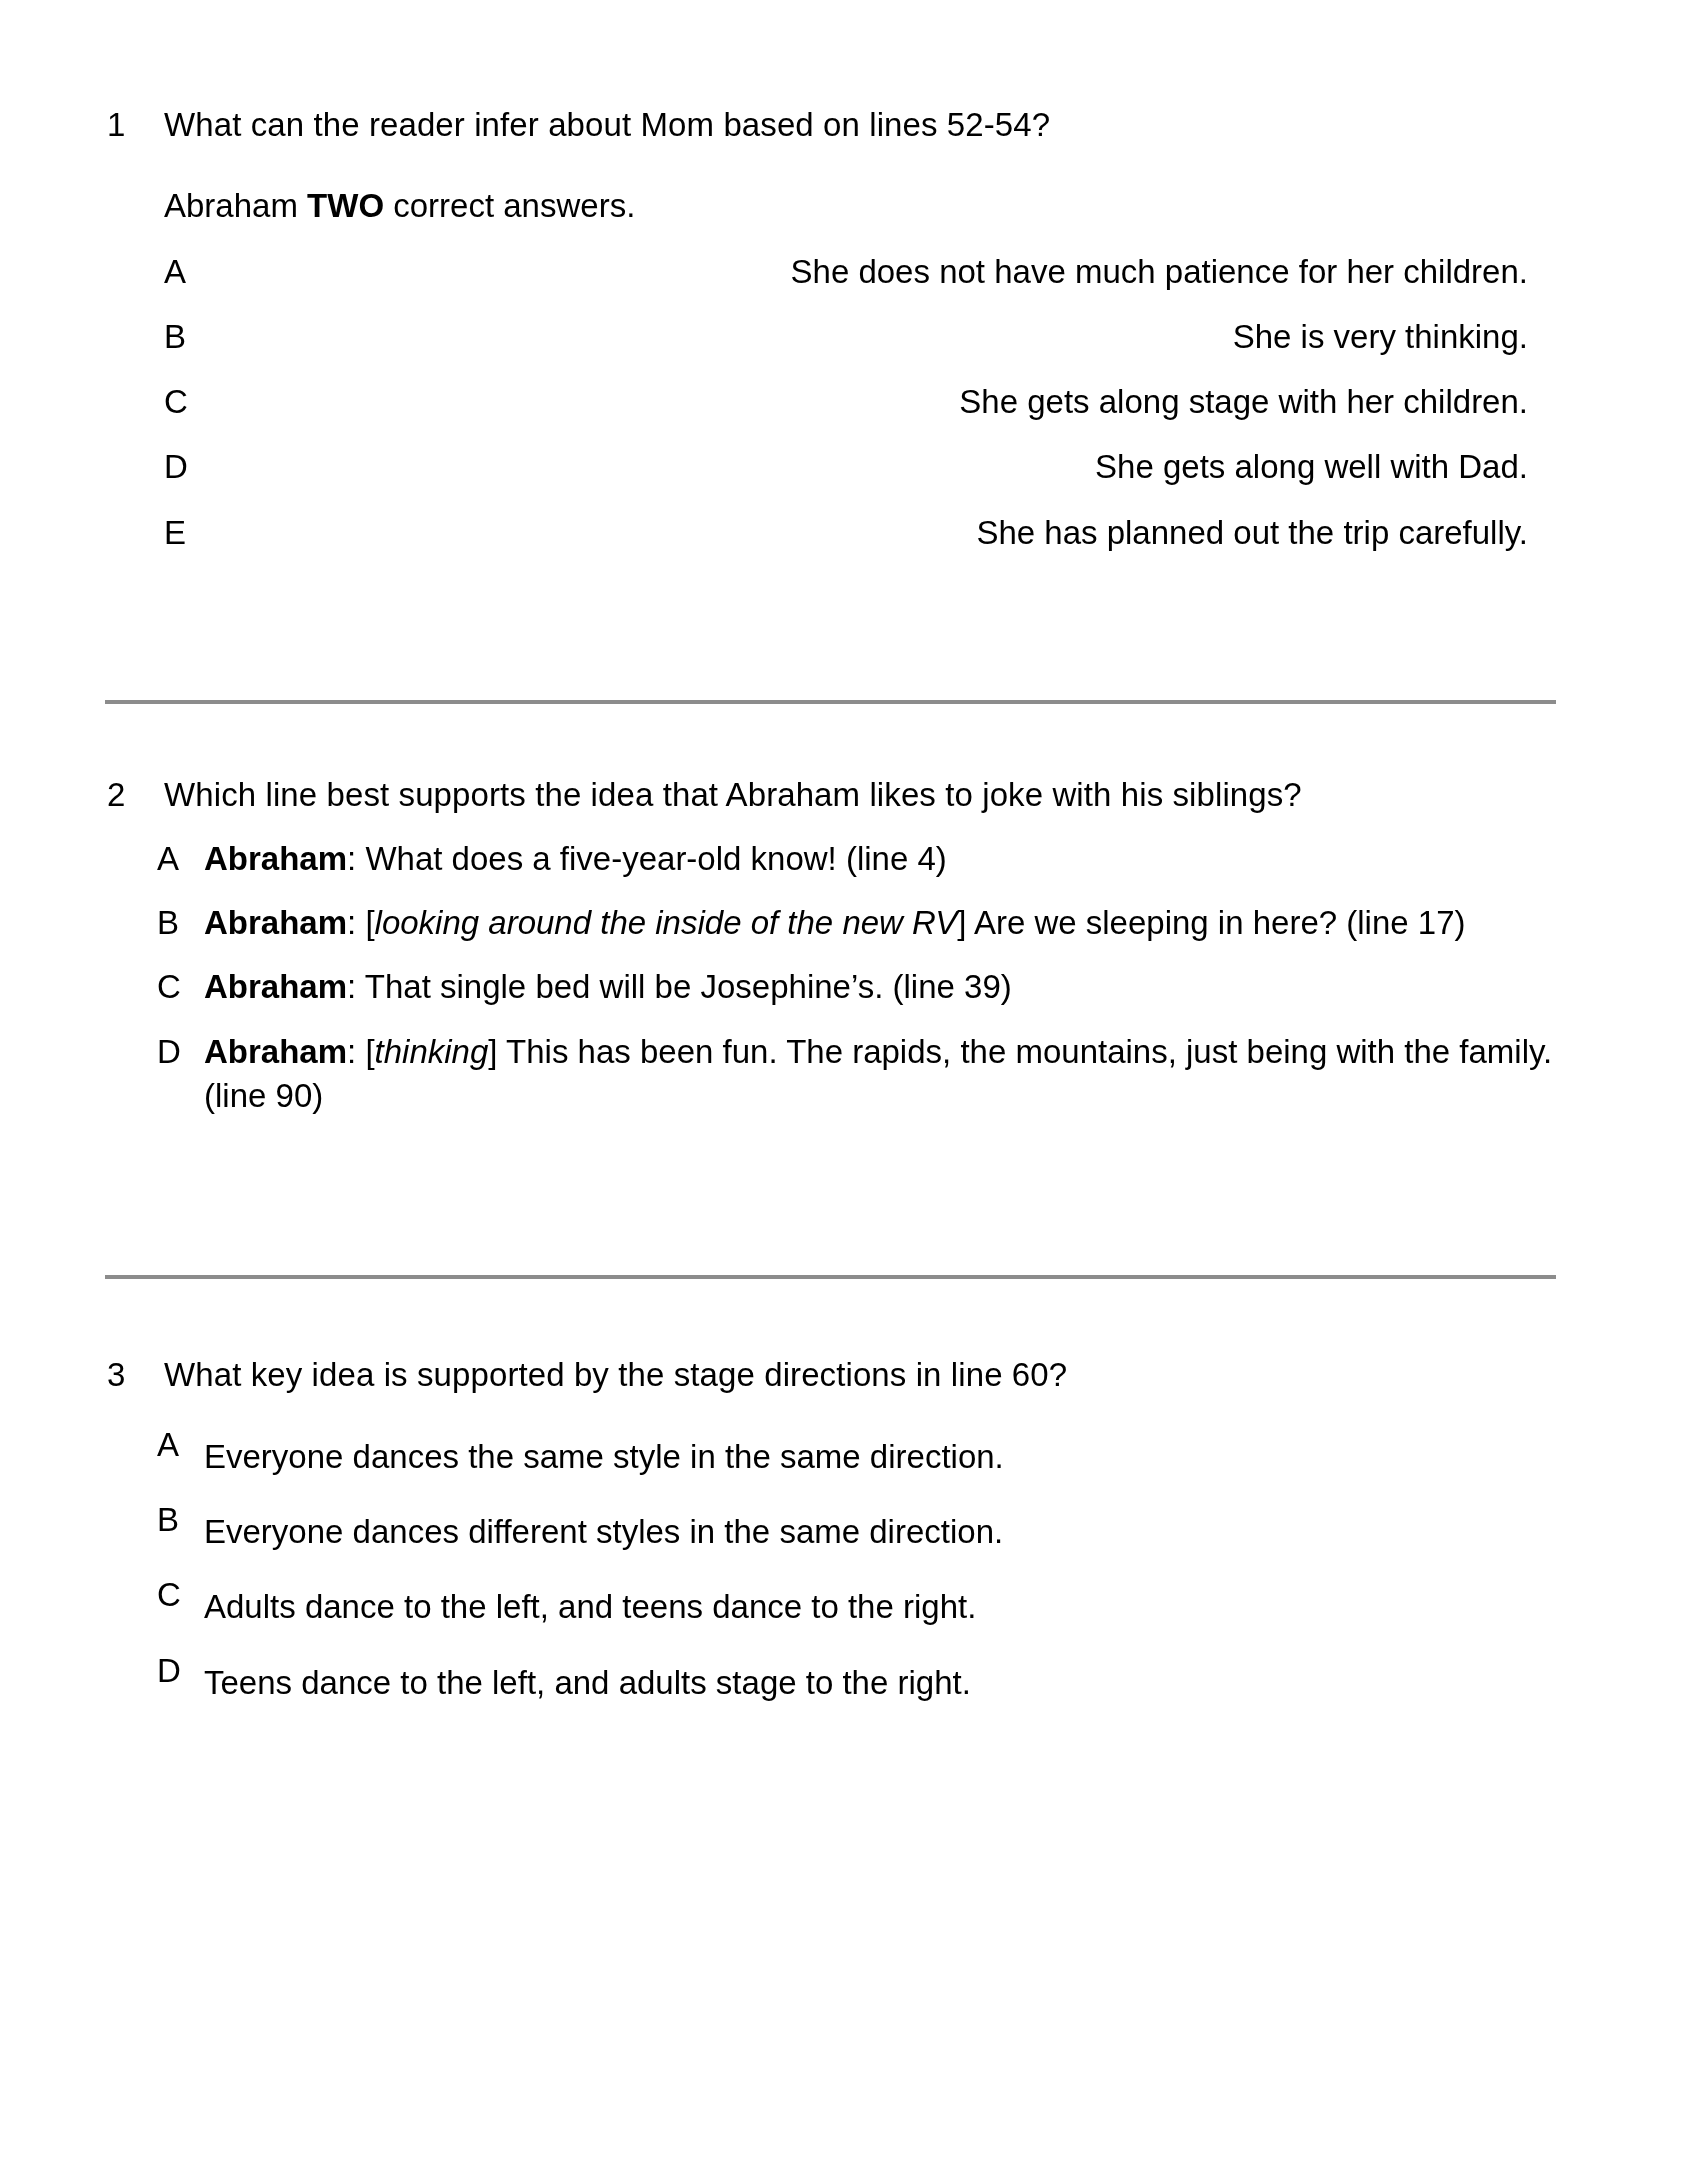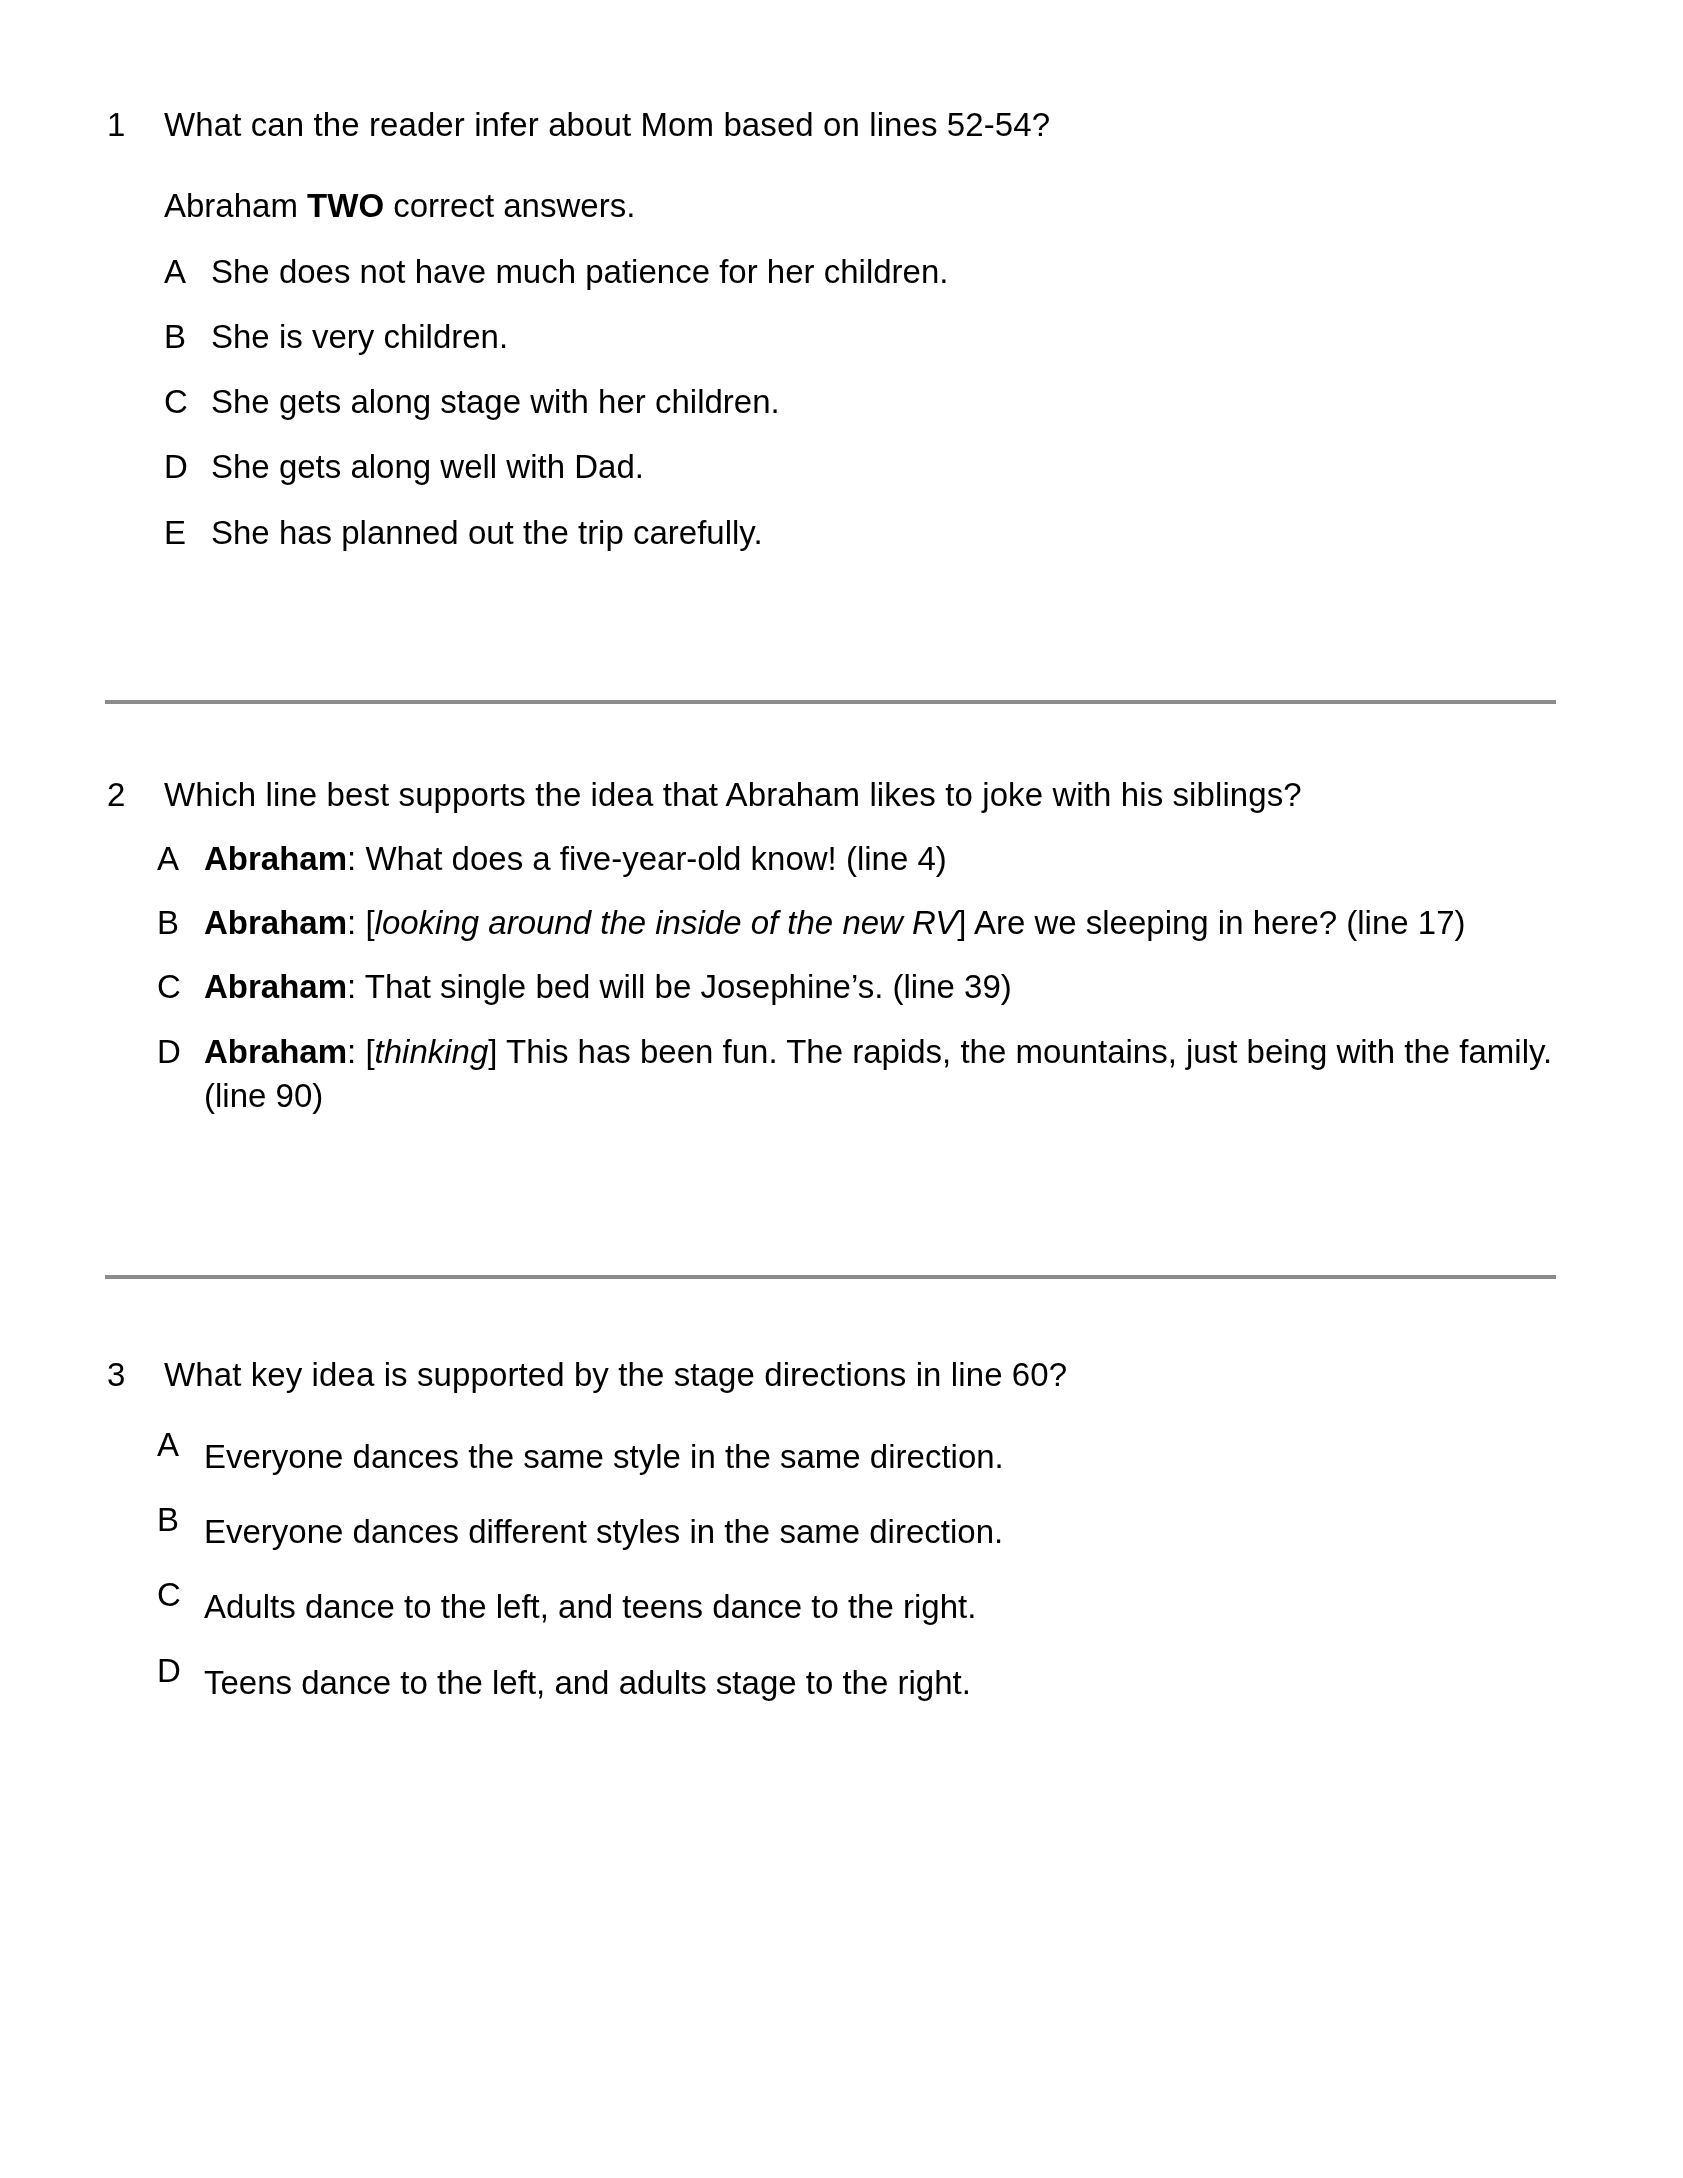--- a/index.html
+++ b/index.html
@@ -73,21 +73,21 @@
     text-align: left;
   }
   .option-text {
     flex: 1 1 auto;
   }
   .option-text b { font-weight: bold; }
   .option-text i { font-style: italic; text-align: center; }
 
   
   .indent-q1 .option { margin-left: 107px; }
-  .indent-q1 .option-text { max-width: 1317px; }
+  .indent-q1 .option-text { max-width: 1317px; text-align: right; }
 
   .indent-q2 .option { margin-left: 99px; }
   .indent-q2 .option-text { max-width: 1341px; }
 
   .indent-q3 .option { margin-left: 99px; }
   .indent-q3 .option-text { max-width: 1341px; margin-top: 12px; }
 
   
   .divider {
     height: 4px;
@@ -128,21 +128,21 @@
 
     <div class="options indent-q1" style="margin-top:22px;">
 
       <div class="option" style="margin-left:57px; margin-top:16px;">
         <span class="option-letter">A</span>
         <span class="option-text">She does not have much patience for her children.</span>
       </div>
 
       <div class="option" style="margin-left:57px; margin-top:21px;">
         <span class="option-letter">B</span>
-        <span class="option-text">She is very children.</span>
+        <span class="option-text">She is very thinking.</span>
       </div>
 
       <div class="option" style="margin-left:57px; margin-top:21px;">
         <span class="option-letter">C</span>
         <span class="option-text">She gets along stage with her children.</span>
       </div>
 
       <div class="option" style="margin-left:57px; margin-top:21px;">
         <span class="option-letter">D</span>
         <span class="option-text">She gets along well with Dad.</span>

